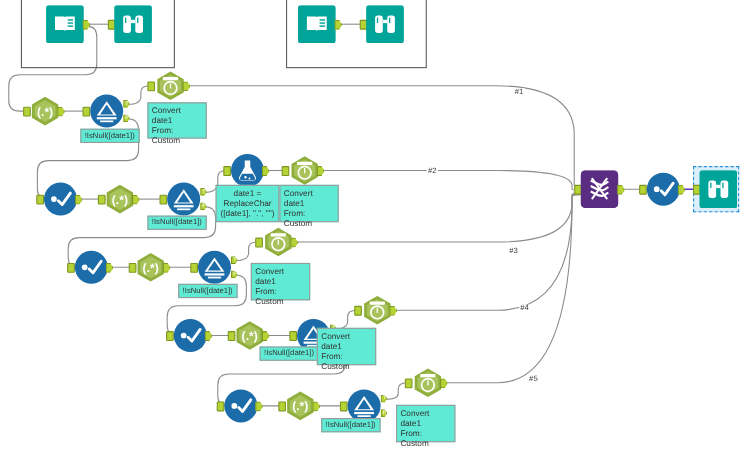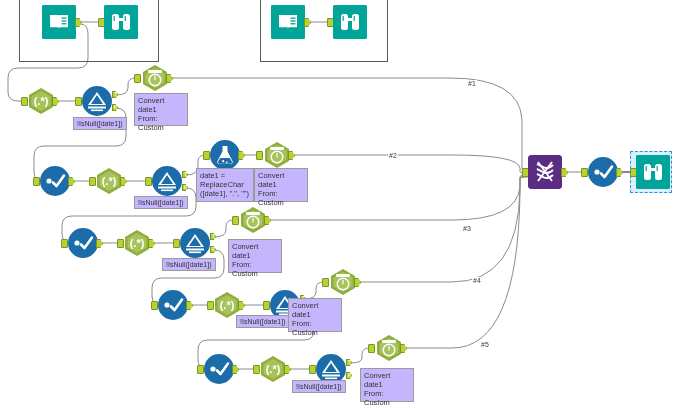--- a/index.html
+++ b/index.html
@@ -43,21 +43,21 @@
     position:absolute;
     border:1px dashed #2f8fd6;
     background:#dbeefb;
     box-sizing:border-box;
   }
 
   
   .note{
     position:absolute;
     border:1px solid #9a9a9a;
-    background:#c4b5fd;
+    background:#5eead4;
     color:#333333;
     font-size:7.5px;
     line-height:9px;
     padding:2px 3px;
     box-sizing:border-box;
     white-space:pre-line;
     font-family:"Liberation Sans", sans-serif;
   }
   .note.filterlbl{font-size:7px;line-height:9px;padding:1px 3px;white-space:nowrap;}
 
@@ -320,21 +320,21 @@
         <rect x="10" y="9" width="14" height="3" rx="1" fill="#ffffff"></rect>
         <circle cx="17" cy="19" r="6.5" fill="#ffffff"></circle>
         <circle cx="17" cy="19" r="5" fill="#a9c35c"></circle>
         <rect x="16.4" y="14.8" width="1.2" height="4.6" fill="#ffffff"></rect>
       </svg>
     </div>
     <div class="anchor out" style="left:28px;top:13px;"></div>
   </div>
 
   <div class="note filterlbl" style="left:134px;top:196px;">!IsNull([date1])</div>
-  <div class="note" style="left:196px;top:168px;width:58px;height:34px;">date1 =
+  <div class="note" style="left:196px;top:168px;width:58px;height:34px;text-align:center;">date1 =
 ReplaceChar
 ([date1], ".", "")</div>
   <div class="note" style="left:254px;top:168px;width:54px;height:34px;">Convert date1
 From:
 Custom</div>
 
   <div class="tool" style="left:66px;top:226px;">
     <div class="anchor in" style="left:-5px;top:13px;"></div>
     <div class="glyph">
       <svg viewBox="0 0 34 34" width="34" height="34">

